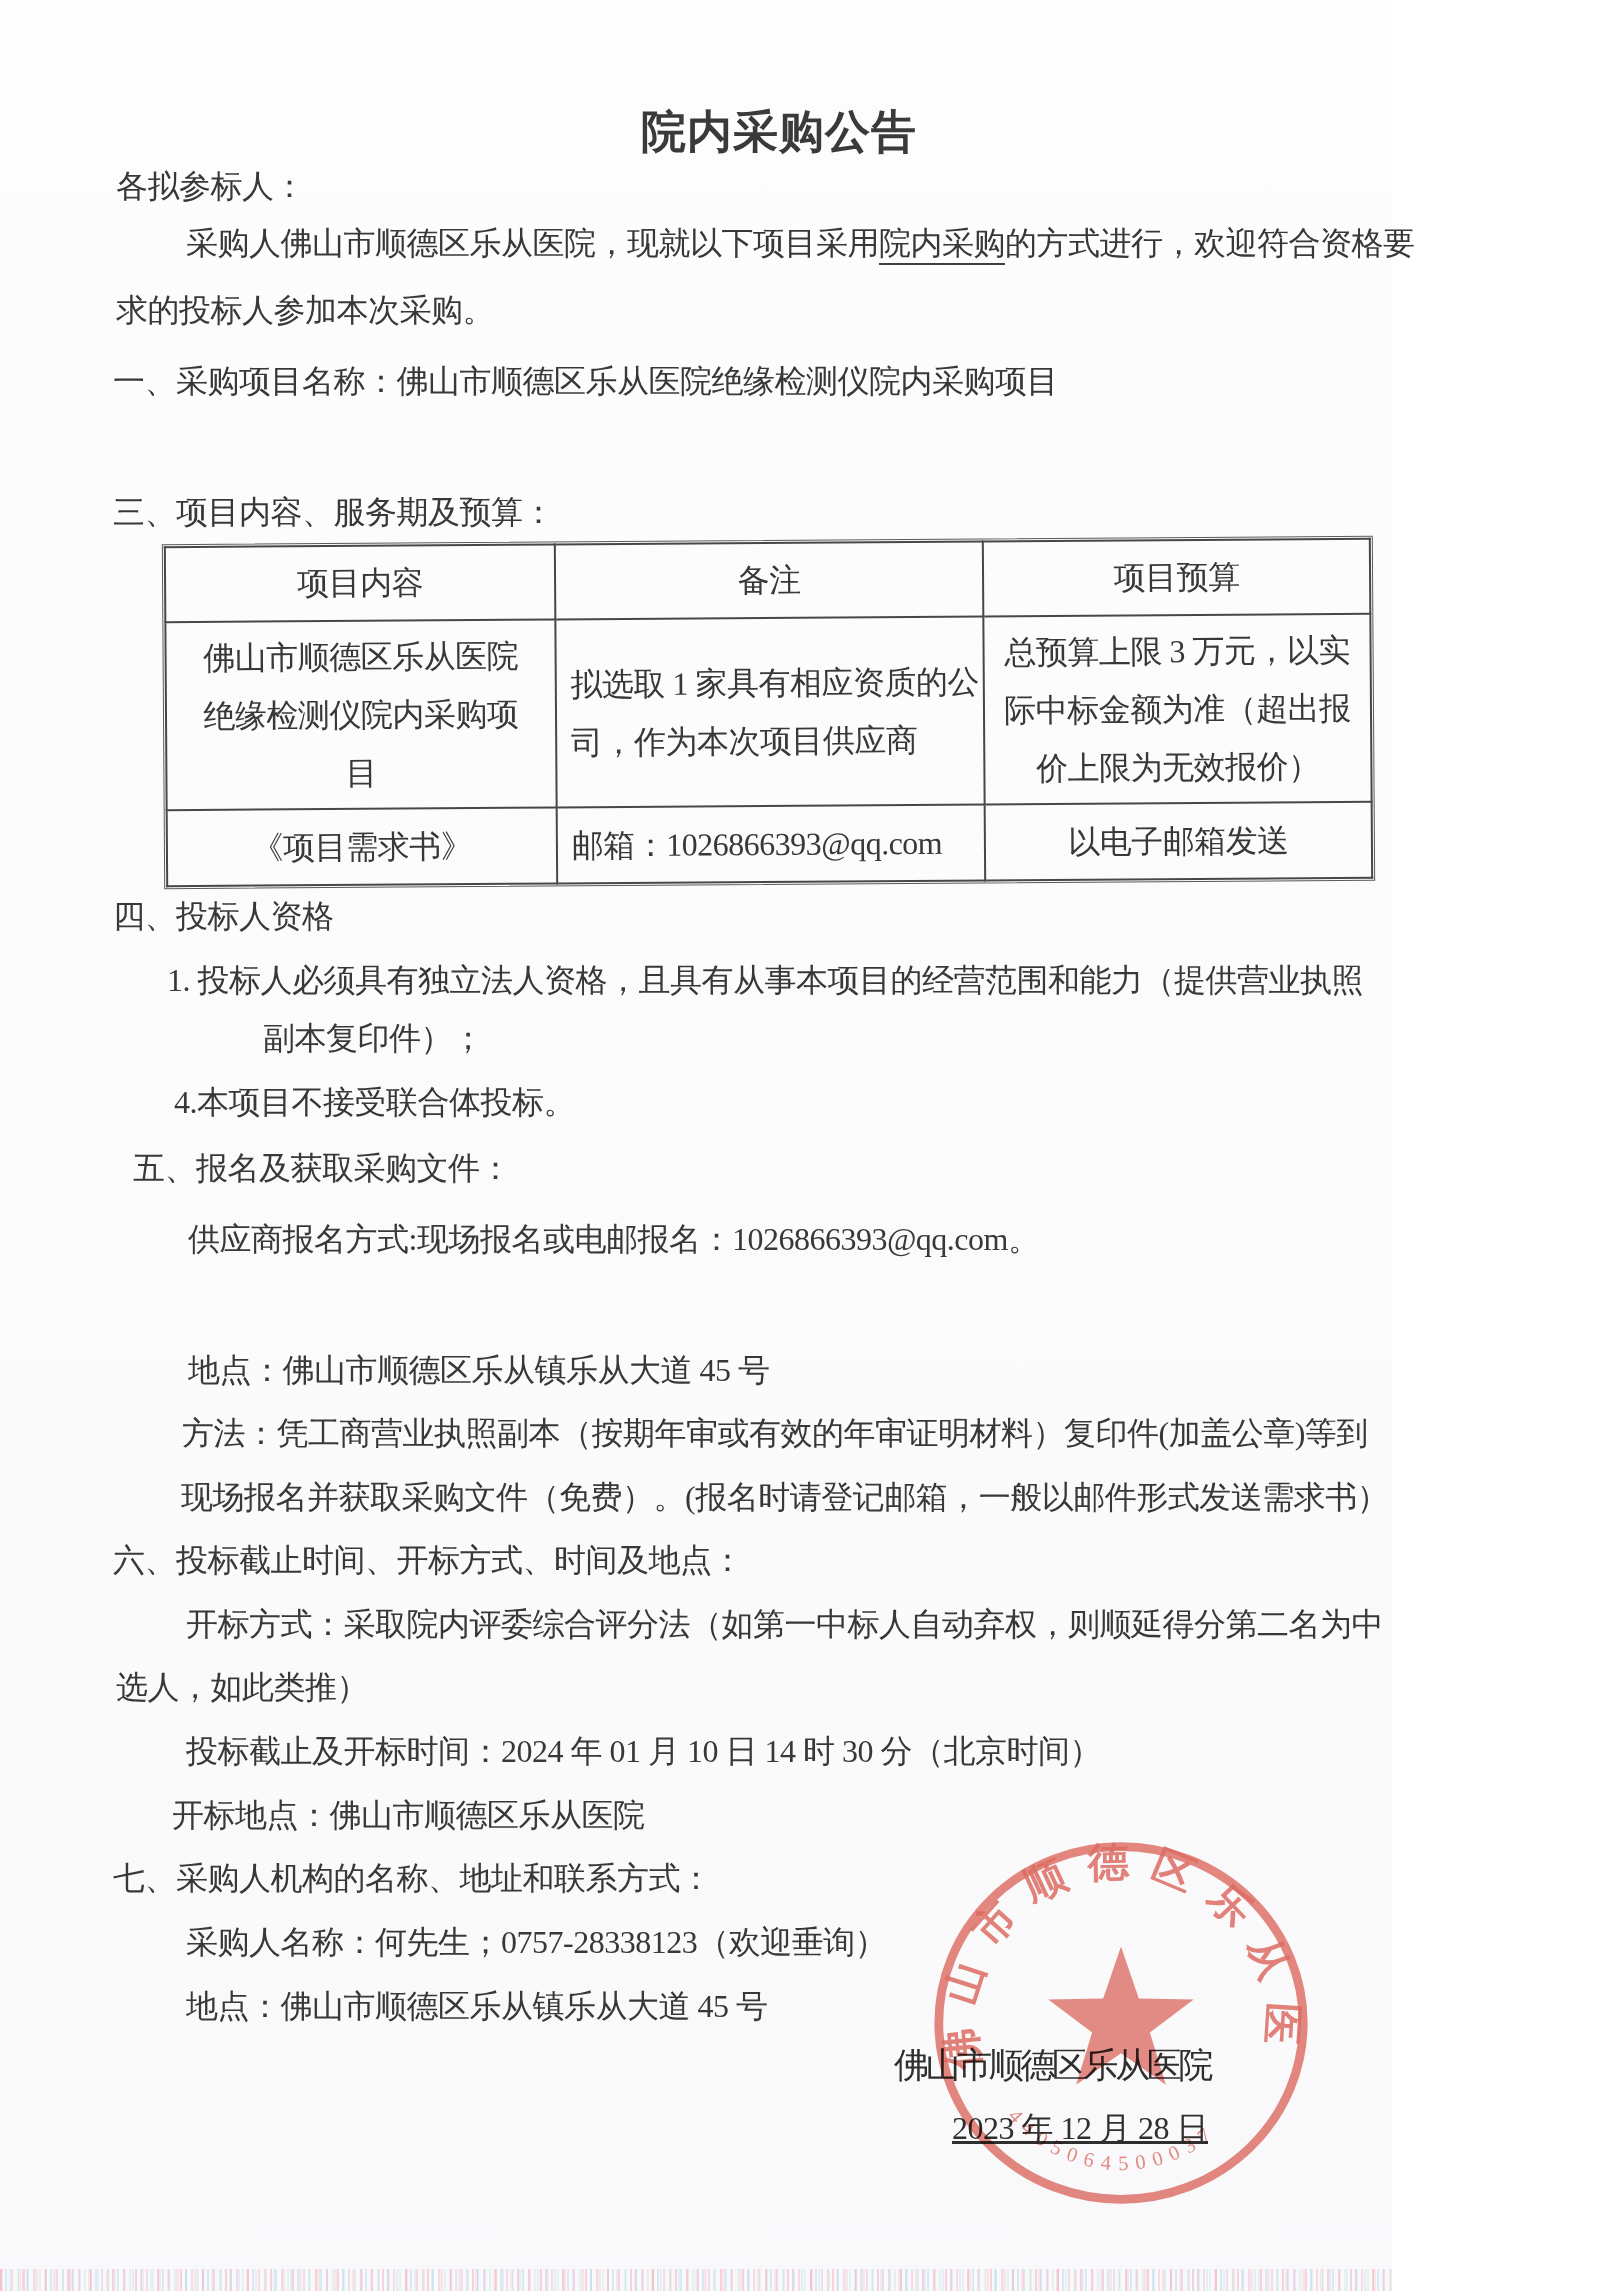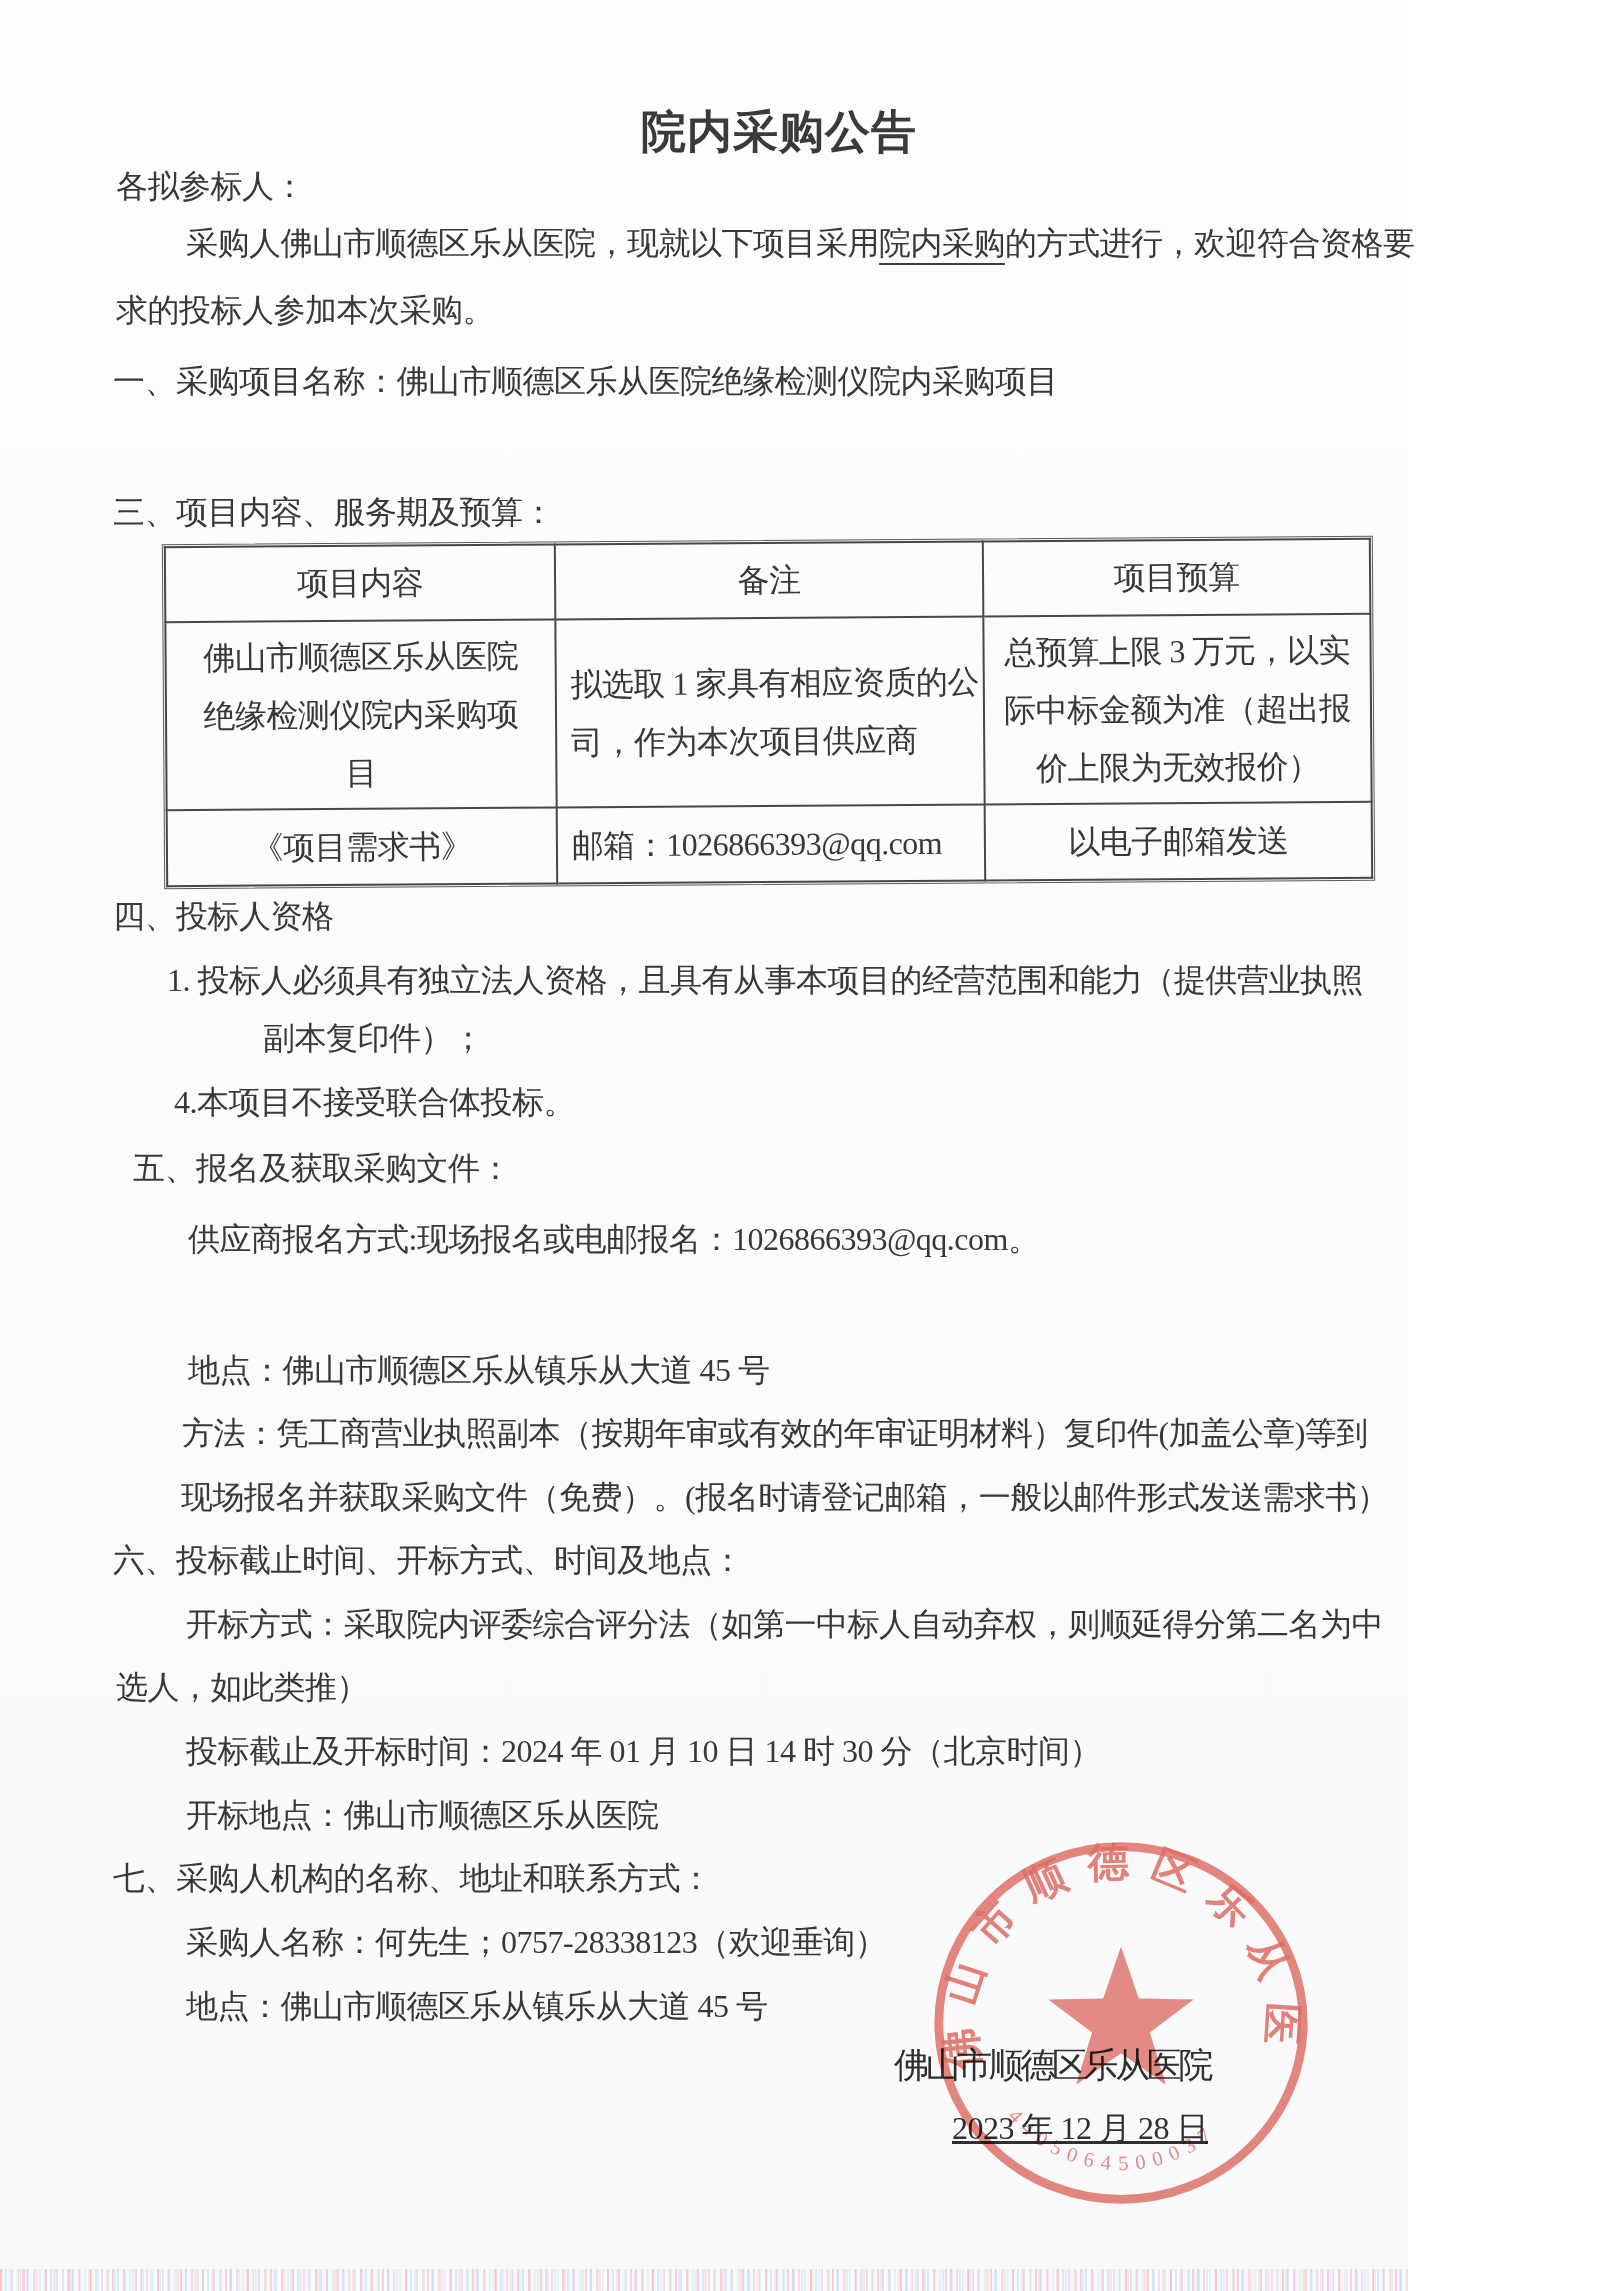--- a/index.html
+++ b/index.html
@@ -6,21 +6,20 @@
   body{
     width:1620px;height:2292px;
     background:#ffffff;
     font-family:"Liberation Serif","DejaVu Serif",serif;
     overflow:hidden;
   }
   .page{
     position:relative;width:1392px;height:2292px;
     background:linear-gradient(180deg,#fdfdfe 0%,#fbfbfc 55%,#f9f9fb 100%);
     color:#383838;
-    padding-left:16px;
   }
   .line{
     position:absolute;white-space:nowrap;
     font-size:32px;letter-spacing:-0.5px;color:#383838;
   }
   .doc-title{
     position:absolute;left:0;top:104;width:1558px;text-align:center;
     font-size:45px;font-weight:bold;letter-spacing:1px;color:#3a3a3a;
     top:102px;
   }
@@ -127,21 +126,21 @@
   <div class="line" style="left:113px;top:1147px;margin-left:20px;">五、报名及获取采购文件：</div>
   <div class="line" style="left:188px;top:1218px;">供应商报名方式:现场报名或电邮报名：1026866393@qq.com。</div>
   <div class="line" style="left:188px;top:1349px;">地点：佛山市顺德区乐从镇乐从大道 45 号</div>
   <div class="line" style="left:182px;top:1412px;">方法：凭工商营业执照副本（按期年审或有效的年审证明材料）复印件(加盖公章)等到</div>
   <div class="line" style="left:181px;top:1476px;">现场报名并获取采购文件（免费）。(报名时请登记邮箱，一般以邮件形式发送需求书）</div>
 
   <div class="line" style="left:113px;top:1539px;">六、投标截止时间、开标方式、时间及地点：</div>
   <div class="line" style="left:186px;top:1603px;">开标方式：采取院内评委综合评分法（如第一中标人自动弃权，则顺延得分第二名为中</div>
   <div class="line" style="left:116px;top:1666px;">选人，如此类推）</div>
   <div class="line" style="left:186px;top:1730px;">投标截止及开标时间：2024 年 01 月 10 日 14 时 30 分（北京时间）</div>
-  <div class="line" style="left:186px;top:1794px;">开标地点：佛山市顺德区乐从医院</div>
+  <div class="line" style="left:172px;top:1794px;">开标地点：佛山市顺德区乐从医院</div>
 
   <div class="line" style="left:113px;top:1857px;">七、采购人机构的名称、地址和联系方式：</div>
   <div class="line" style="left:186px;top:1921px;">采购人名称：何先生；0757-28338123（欢迎垂询）</div>
   <div class="line" style="left:186px;top:1985px;">地点：佛山市顺德区乐从镇乐从大道 45 号</div>
 
   <div class="sig-org">佛山市顺德区乐从医院</div>
   <div class="sig-date">2023 年 12 月 28 日</div>
 
   <svg class="stamp" viewBox="0 0 400 392" aria-hidden="true">
     <defs>

